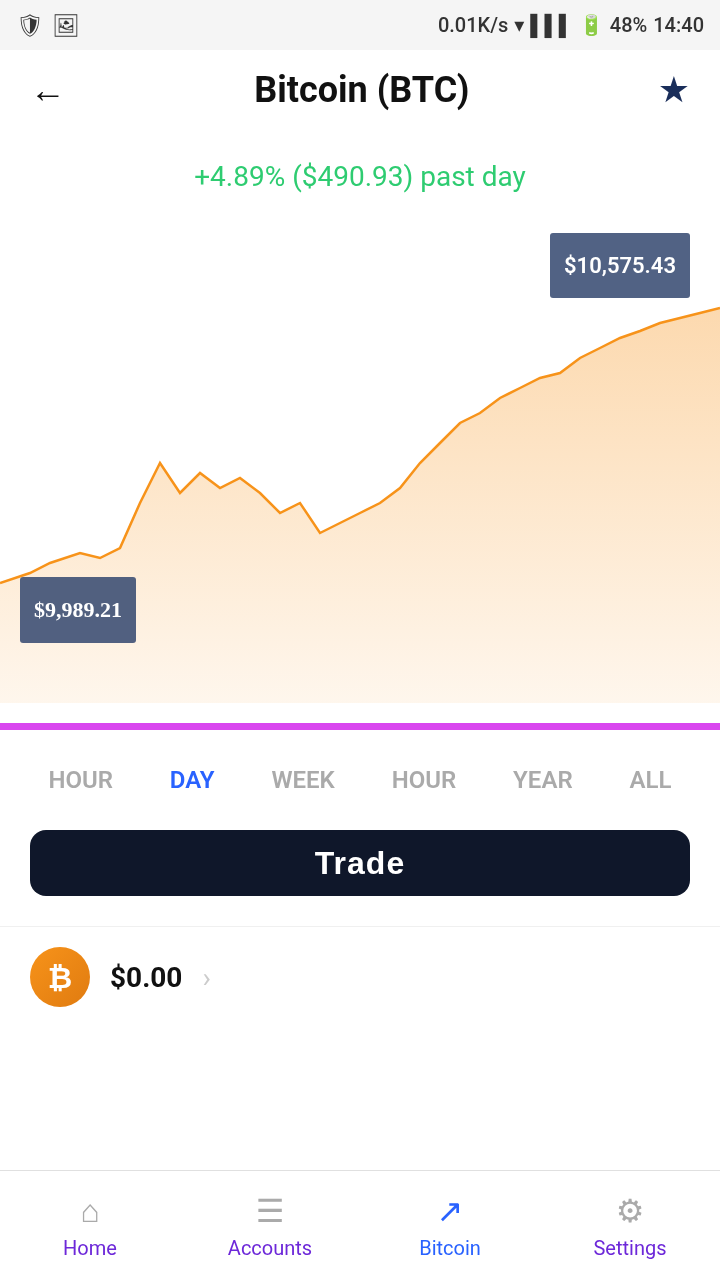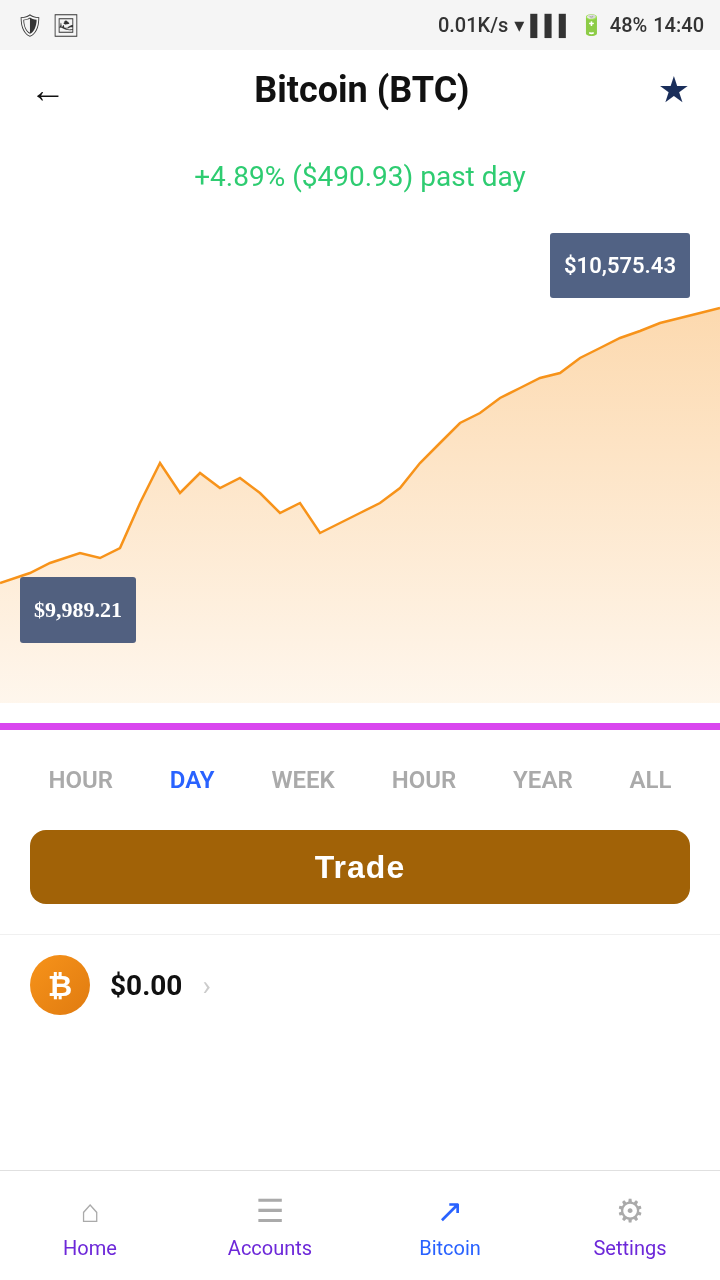--- a/index.html
+++ b/index.html
@@ -124,22 +124,22 @@
     .time-btn.active {
       color: #2962ff;
     }
 
     
     .trade-section {
       padding: 0 30px 30px;
     }
     .trade-btn {
       width: 100%;
-      height: 74px;
-      background: #a16207;
+      height: 66px;
+      background: #0f172a;
       border: none;
       border-radius: 16px;
       color: #fff;
       font-size: 32px;
       font-weight: 700;
       cursor: pointer;
       letter-spacing: 1px;
     }
 
     

